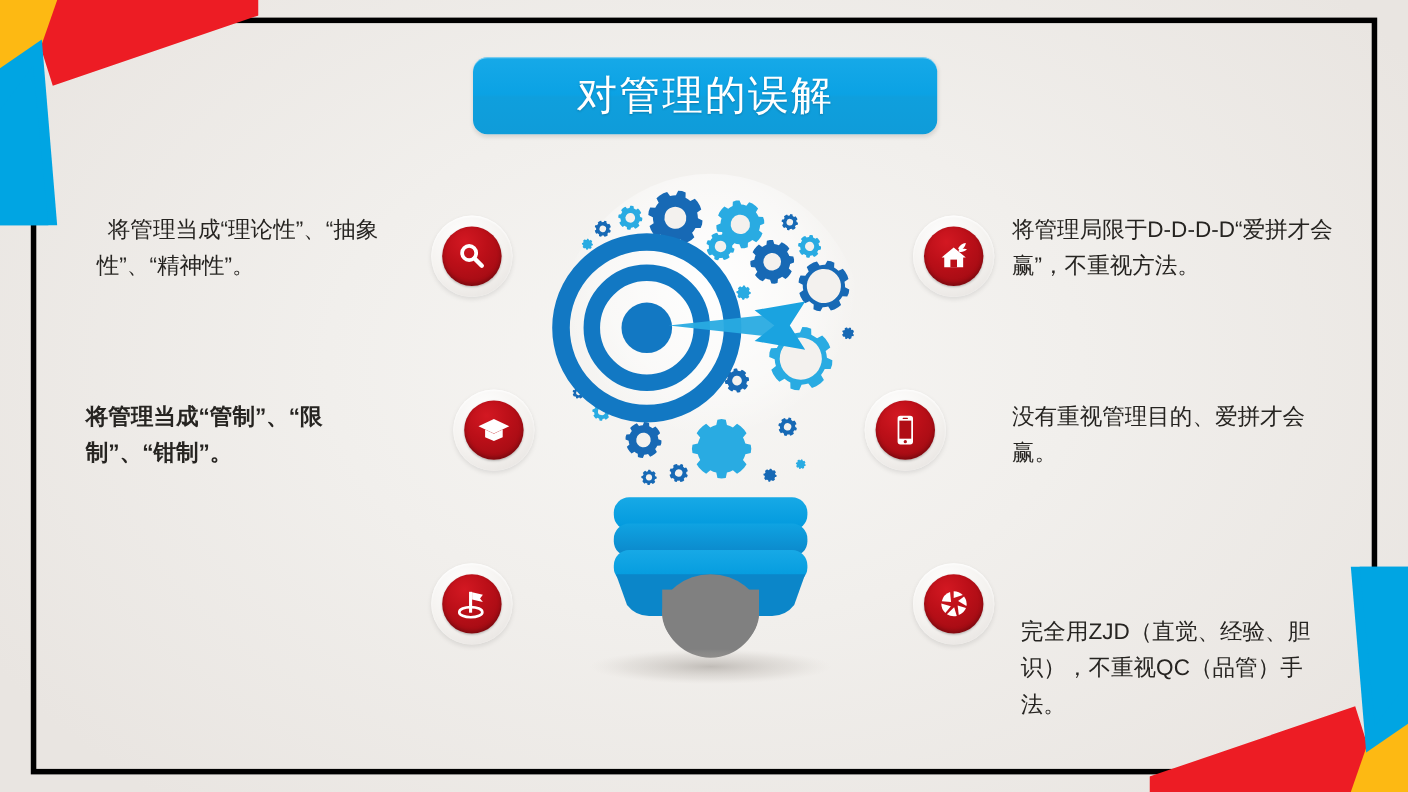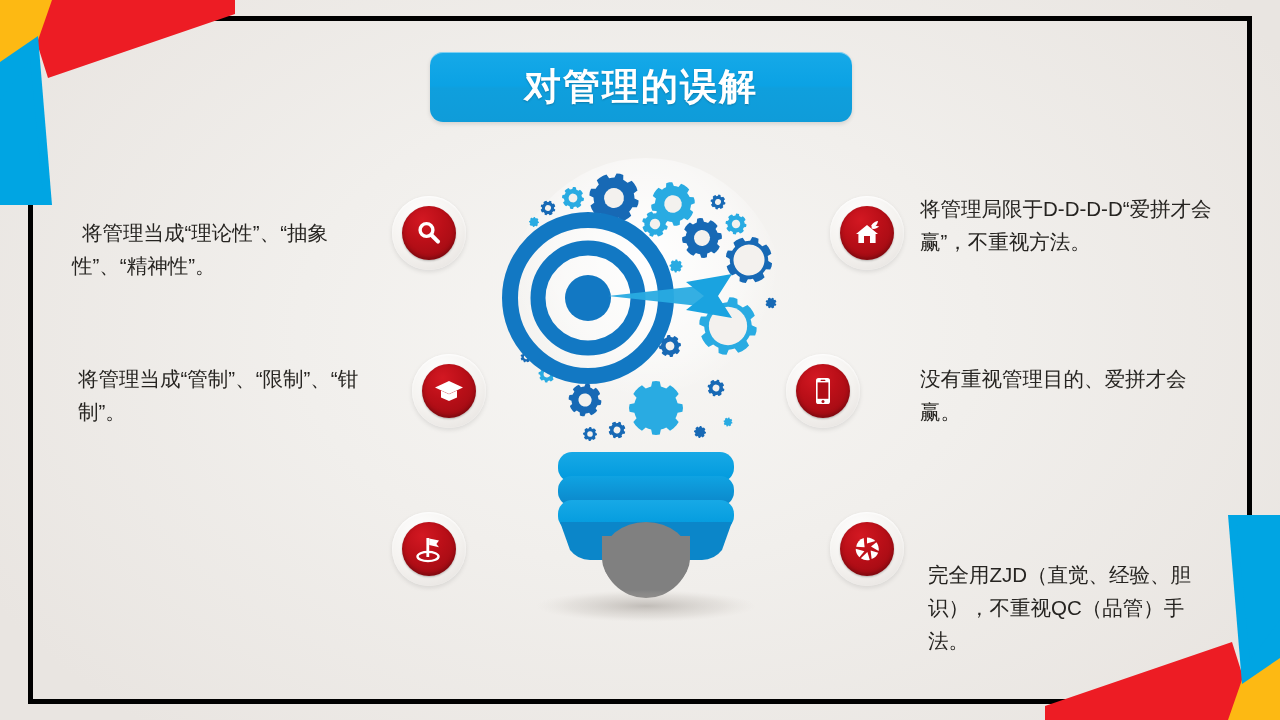--- a/index.html
+++ b/index.html
@@ -59,39 +59,39 @@
     box-shadow: inset 0 1px 0 rgba(255,255,255,0.45),
                 0 2px 4px rgba(0,0,0,0.12);
     display: flex;
     align-items: center;
     justify-content: center;
     z-index: 30;
   }
   .title-text {
     color: #ffffff;
     font-size: 37px;
-    font-weight: bold;
+    font-weight: normal;
     letter-spacing: 2px;
     text-shadow: 0 1px 2px rgba(0,0,0,0.22);
     white-space: nowrap;
   }
 
   
   .txt {
     position: absolute;
     color: #262421;
     font-size: 20.5px;
     line-height: 1.62;
     z-index: 20;
   }
   .txt.left  { text-align: left; }
   .txt.right { text-align: left; }
 
-  .txt-l1 { left: 72px;  top: 192px; width: 300px; text-indent: 10px; margin-top: 24px; }
-  .txt-l2 { left: 78px;  top: 362px; width: 290px; }
+  .txt-l1 { left: 88px;  top: 192px; width: 300px; text-indent: 10px; }
+  .txt-l2 { left: 78px;  top: 362px; width: 290px; font-weight: bold; }
   .txt-l3 { left: 82px;  top: 530px; width: 288px; }
 
   .txt-r1 { left: 920px; top: 192px; width: 292px; }
   .txt-r2 { left: 920px; top: 362px; width: 292px; }
   .txt-r3 { left: 928px; top: 530px; width: 288px; margin-top: 28px; }
 
   
   .badge {
     position: absolute;
     width: 74px;

